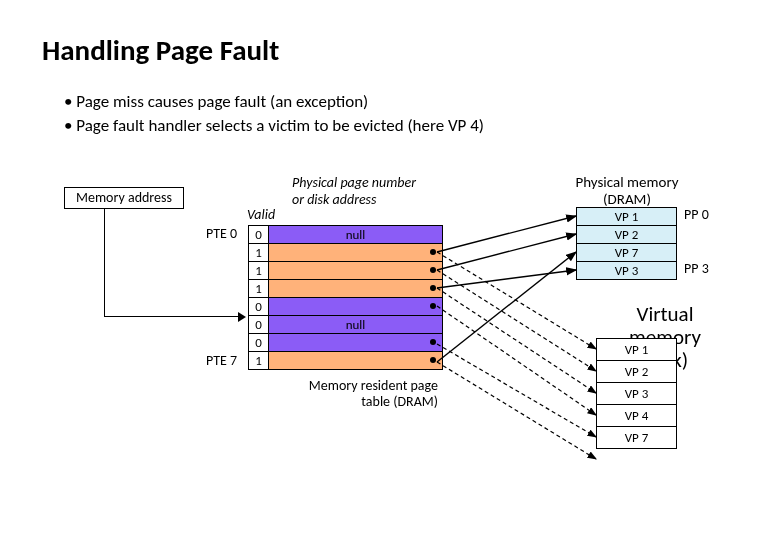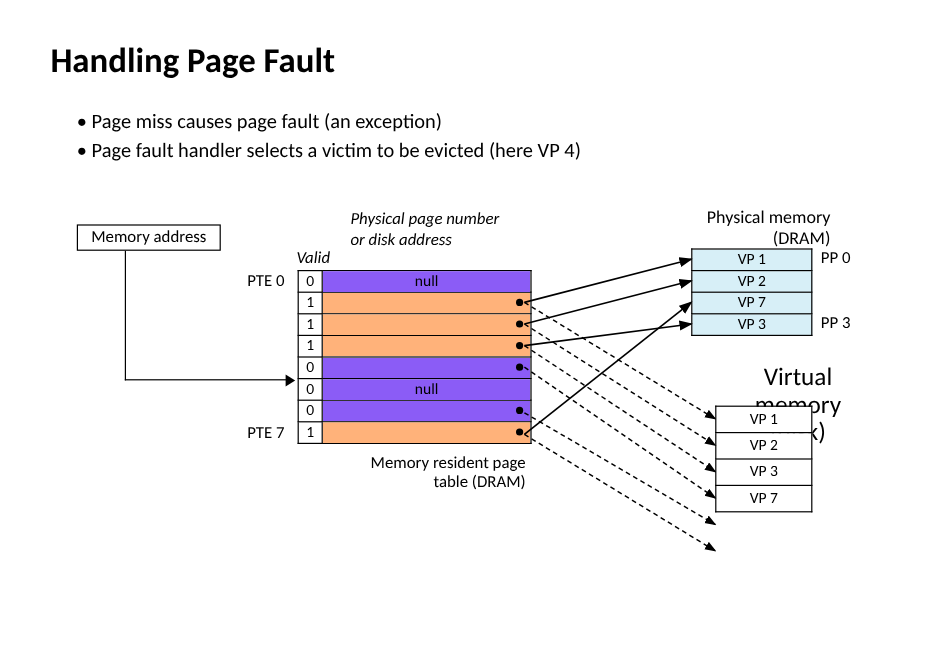--- a/index.html
+++ b/index.html
@@ -20,21 +20,21 @@
   .pt .vcol{width:20px;background:#fff}
   .pt .acol{width:174px;position:relative}
   .r0{background:#8b5cf6}
   .r1{background:#ffb27a}
   .pt-head{position:absolute;font-size:14px;font-style:italic;text-align:left}
   .valid-head{left:247px;top:206px}
   .addr-head{left:292px;top:174px;width:128px}
   .dot{display:inline-block;width:6px;height:6px;background:#000;border-radius:50%;position:absolute;right:6px;top:5px}
   .pt-cap{position:absolute;left:298px;top:378px;font-size:14px;text-align:right;width:140px;line-height:1.15}
 
-  .pm-head{position:absolute;left:562px;top:174px;font-size:15px;text-align:right;width:130px;line-height:1.1}
+  .pm-head{position:absolute;left:562px;top:174px;font-size:15px;text-align:center;width:130px;line-height:1.1}
   .pm{position:absolute;left:576px;top:207px;border-collapse:collapse}
   .pm td{border:1.5px solid #000;width:100px;height:18px;font-size:13px;text-align:center;background:#d7eff7;padding:0}
   .pp{position:absolute;font-size:14px}
   .pp0{left:684px;top:206px}
   .pp3{left:684px;top:260px}
 
   .vm-head{position:absolute;left:610px;top:303px;font-size:21px;text-align:center;width:110px;line-height:1.1}
   .vm{position:absolute;left:596px;top:338px;border-collapse:collapse}
   .vm td{border:1.5px solid #000;width:80px;height:22px;font-size:13px;text-align:center;background:#fff;padding:0}
 
@@ -123,20 +123,23 @@
       <tr>
         <td>VP 1</td>
       </tr>
   <tr>
         <td>VP 2</td>
       </tr>
   <tr>
         <td>VP 3</td>
       </tr>
   <tr>
+        <td>VP 4</td>
+      </tr>
+  <tr>
         <td>VP 7</td>
       </tr>
 </tbody>
   </table>
 
 <svg class="lines">
   <defs>
     <marker id="ah" markerWidth="8" markerHeight="8" refX="7" refY="3" orient="auto">
       <path d="M0,0 L8,3 L0,6 Z" fill="#000"></path>
     </marker>

